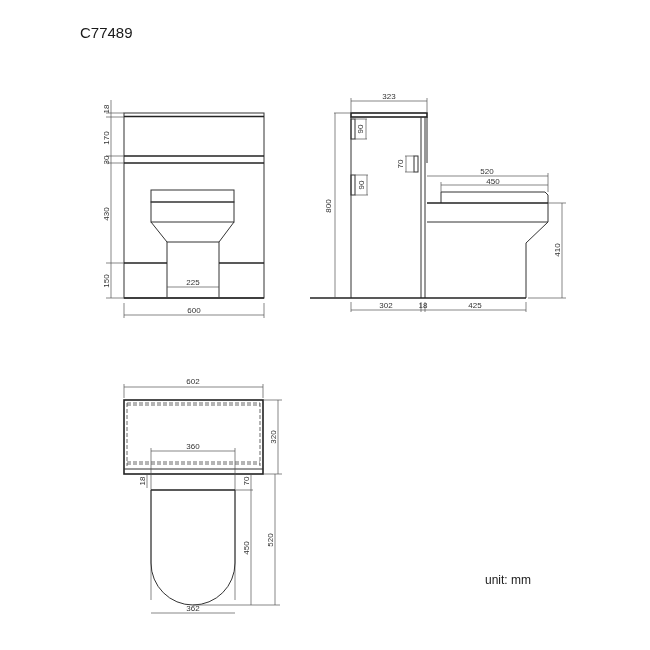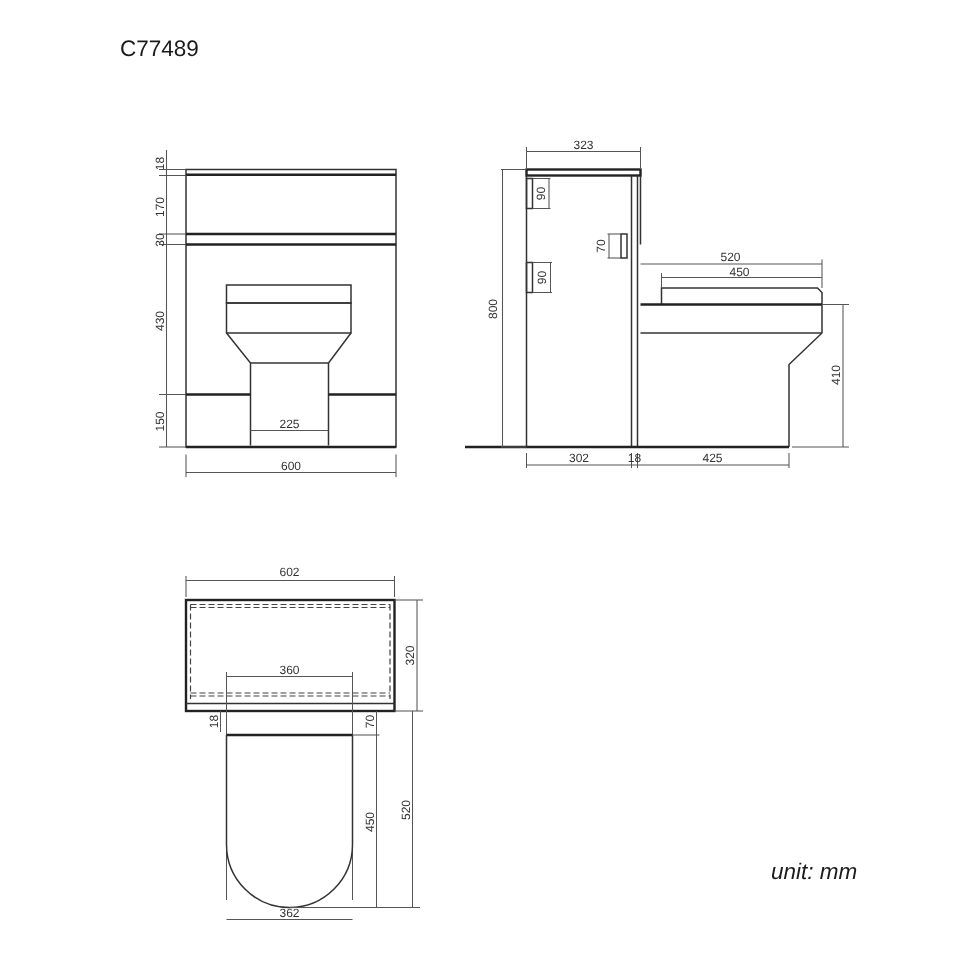--- a/index.html
+++ b/index.html
@@ -1,18 +1,18 @@
 <!DOCTYPE html>
 <html><head>
 <meta charset="utf-8">
 <style>
   html, body { margin:0; padding:0; background:#ffffff; }
   body { width:650px; height:650px; position:relative; overflow:hidden; font-family:"Liberation Sans", sans-serif; }
   .title { position:absolute; left:35px; top:24px; font-size:15px; color:#1a1a1a;margin-left:45px; }
-  .unit { position:absolute; left:514px; top:573px; font-size:15px; color:#1a1a1a;font-style:italic; }
+  .unit { position:absolute; left:485px; top:573px; font-size:12px; color:#1a1a1a; }
   svg { position:absolute; left:0; top:0; }
   .ln { stroke:#333; stroke-width:1; fill:none; }
   .thk { stroke:#222; stroke-width:1.6; fill:none; }
   .dim { stroke:#555; stroke-width:0.7; fill:none; }
   .dash { stroke:#444; stroke-width:0.8; fill:none; stroke-dasharray:4 2; }
   .lbl { font-family:"Liberation Sans", sans-serif; font-size:8px; fill:#333; }
 </style>
 </head>
 <body>
 

